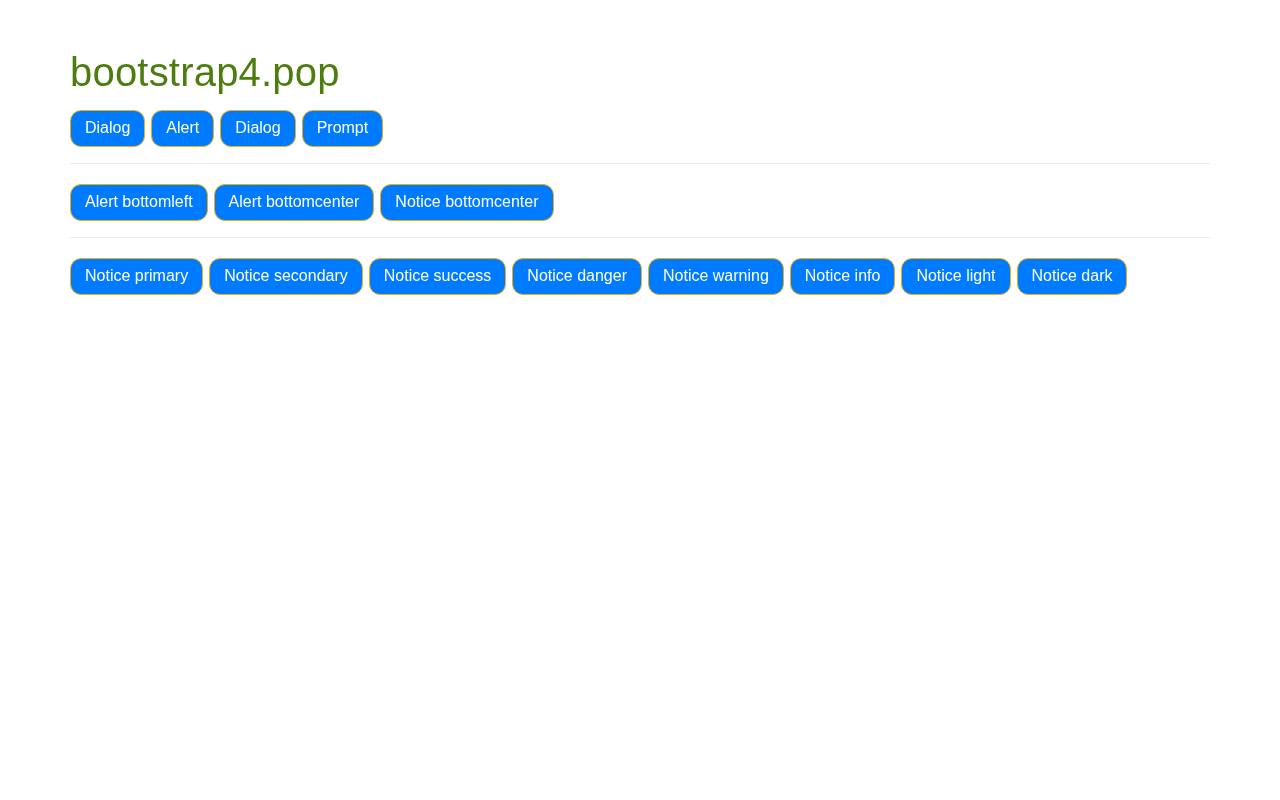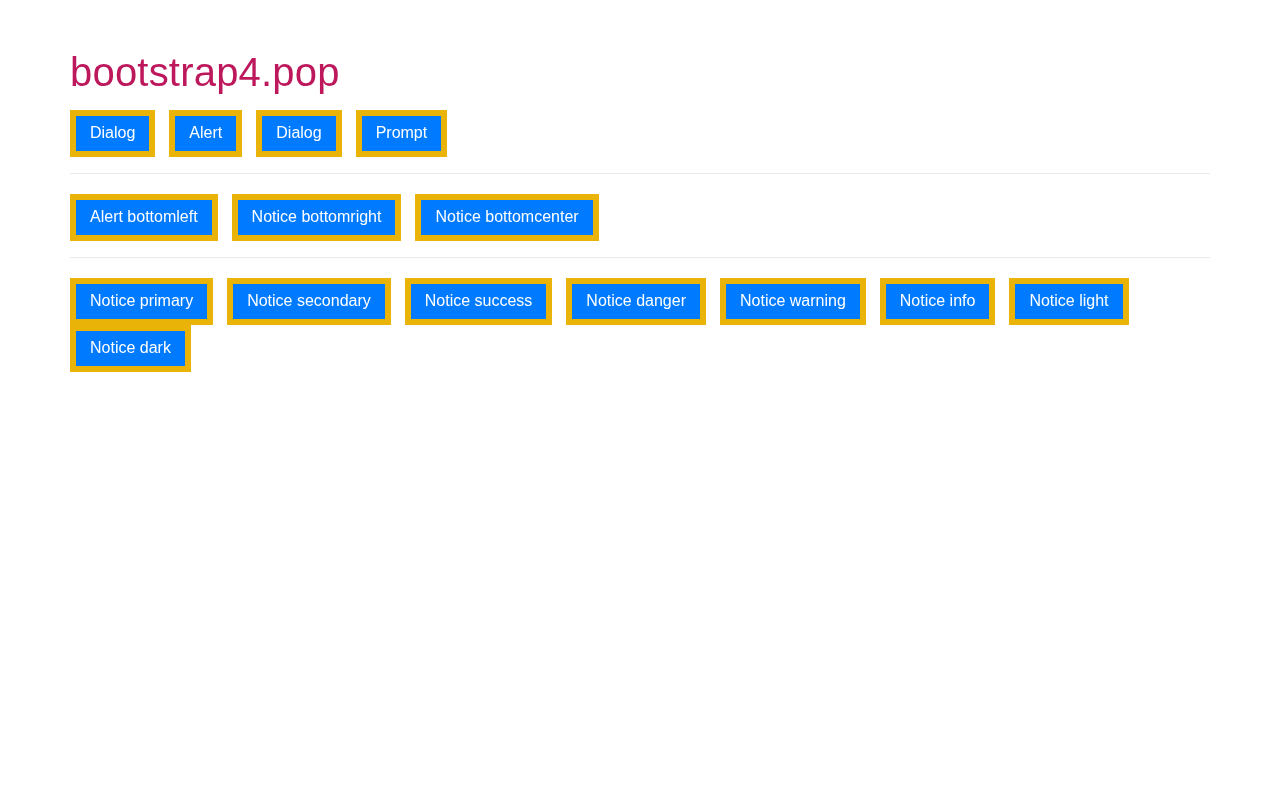--- a/index.html
+++ b/index.html
@@ -22,44 +22,44 @@
     margin: 0 auto;
     padding-top: 48px;
     box-sizing: border-box;
   }
 
   .page-title {
     font-size: 40px;
     line-height: 1.2;
     font-weight: 300;
     letter-spacing: 0.2px;
-    color: #be185d;
+    color: #4d7c0f;
     margin: 0 0 14px 0;
     padding: 0;
   }
 
   .btn-row {
     display: block;
     font-size: 0;
     margin: 0;
   }
 
   .btn {
     display: inline-block;
     vertical-align: top;
     font-family: "Liberation Sans", "DejaVu Sans", sans-serif;
     font-size: 16px;
     line-height: 1.5;
     font-weight: 400;
     color: #ffffff;
     background-color: #007bff;
-    border: 6px solid #eab308;
-    border-radius: 0;
+    border: 1px solid #eab308;
+    border-radius: 11px;
     padding: 5px 14px 6px 14px;
-    margin: 0 14px 0 0;
+    margin: 0 6px 0 0;
     cursor: pointer;
     text-align: center;
     white-space: nowrap;
     user-select: none;
     box-sizing: border-box;
     outline: none;
     -webkit-appearance: none;
   }
   .btn:last-child { margin-right: 0; }
 
@@ -81,20 +81,20 @@
 
 <div class="container">
 
   <h1 class="page-title">bootstrap4.pop</h1>
 
   <div class="section btn-row" id="dialog-row"><button class="btn" type="button">Dialog</button><button class="btn" type="button">Alert</button><button class="btn" type="button">Dialog</button><button class="btn" type="button">Prompt</button></div>
 
   <hr class="divider">
 
   <div class="section notice-group" id="notice-position-group">
-      <div class="btn-row"><button class="btn" type="button">Alert bottomleft</button><button class="btn" type="button">Notice bottomright</button><button class="btn" type="button">Notice bottomcenter</button></div>
+      <div class="btn-row"><button class="btn" type="button">Alert bottomleft</button><button class="btn" type="button">Alert bottomcenter</button><button class="btn" type="button">Notice bottomcenter</button></div>
     </div>
 
   <hr class="divider">
 
   <div class="section btn-row" id="variant-row"><button class="btn" type="button">Notice primary</button><button class="btn" type="button">Notice secondary</button><button class="btn" type="button">Notice success</button><button class="btn" type="button">Notice danger</button><button class="btn" type="button">Notice warning</button><button class="btn" type="button">Notice info</button><button class="btn" type="button">Notice light</button><button class="btn" type="button">Notice dark</button></div>
 
 </div>
 
 </body></html>

